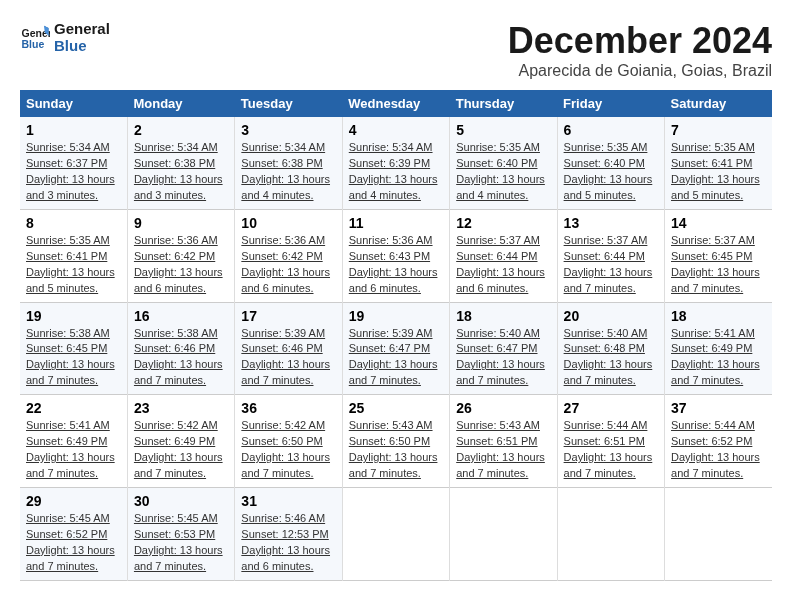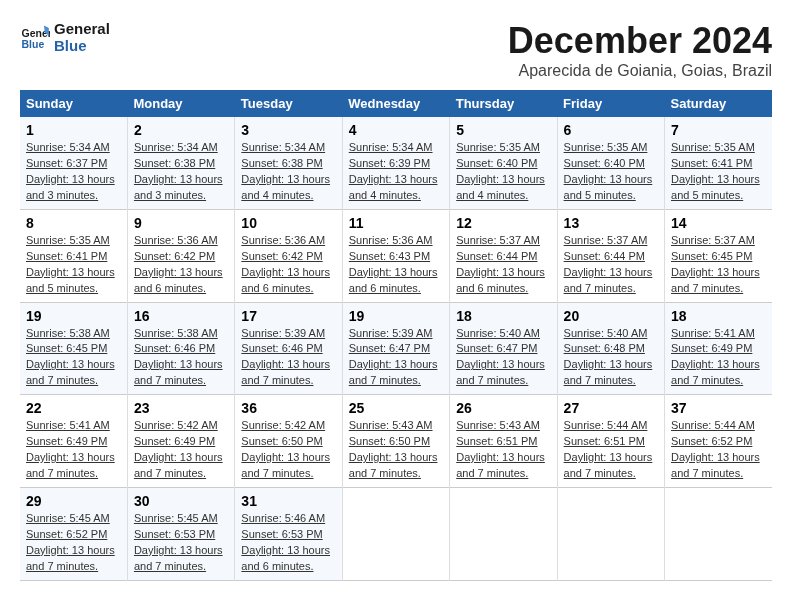--- a/index.html
+++ b/index.html
@@ -330,21 +330,21 @@
         <td>
           <span class="day-num">30</span>
           <div class="day-info" style="white-space: pre-line;">Sunrise: 5:45 AM
 Sunset: 6:53 PM
 Daylight: 13 hours
 and 7 minutes.</div>
         </td>
         <td>
           <span class="day-num">31</span>
           <div class="day-info" style="white-space: pre-line;">Sunrise: 5:46 AM
-Sunset: 6:53 PM
+Sunset: 12:53 PM
 Daylight: 13 hours
 and 6 minutes.</div>
         </td>
         <td class="empty-cell"></td>
         <td class="empty-cell"></td>
         <td class="empty-cell"></td>
         <td class="empty-cell"></td>
       </tr>
     </tbody>
 </table>

